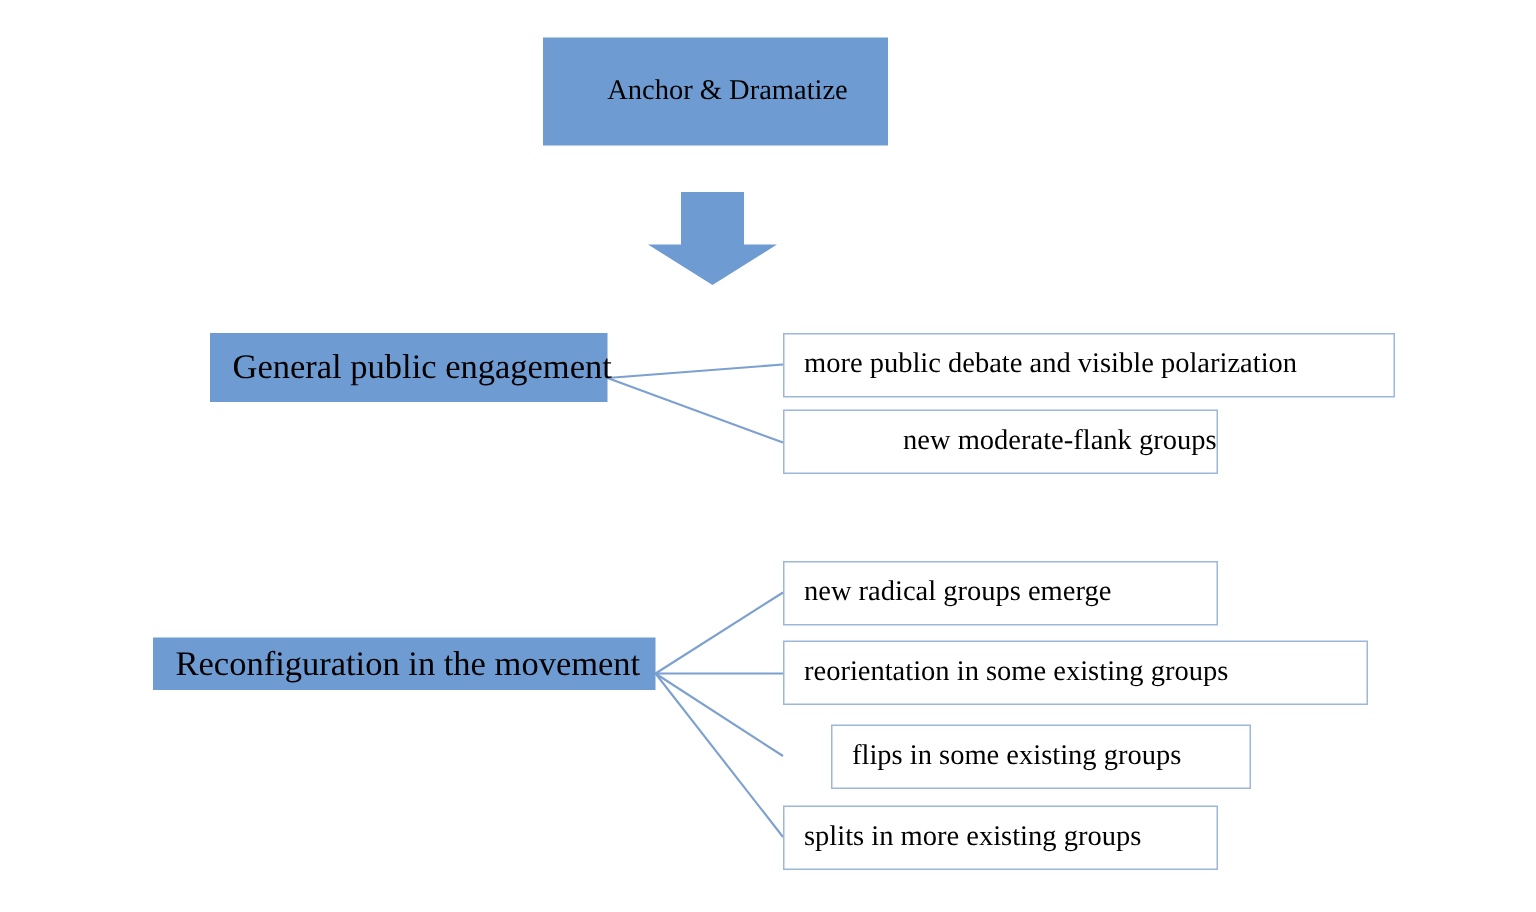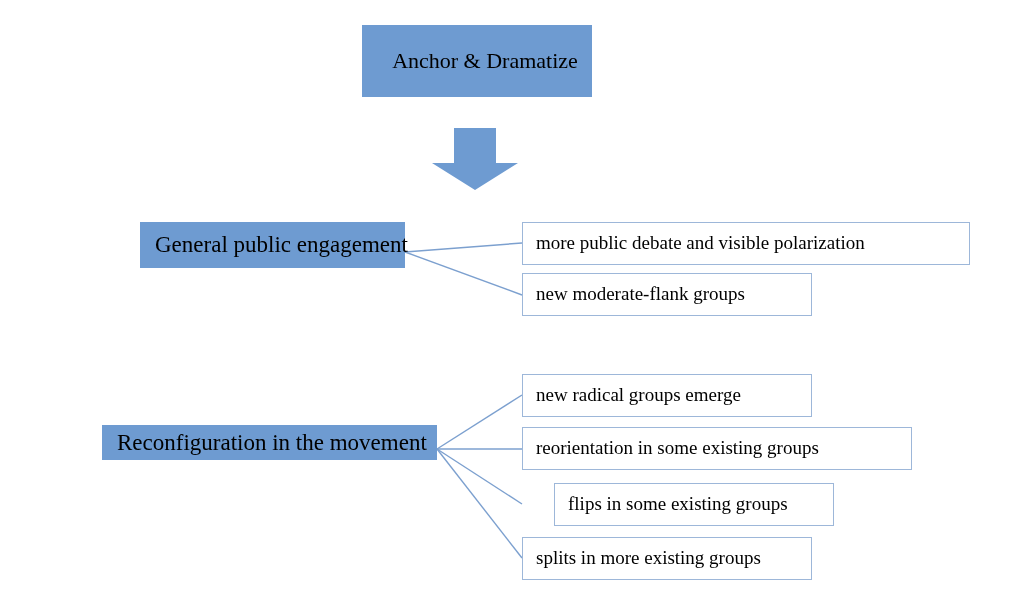--- a/index.html
+++ b/index.html
@@ -45,21 +45,21 @@
     padding-left: 15px;
     font-size: 23px;
   }
   .node-white .node-label {
     padding-left: 13px;
     font-size: 19px;
   }
   .title-node .node-label {
     padding-left: 16px;
     text-align: center;
-    font-size: 22px;
+    font-size: 19px;
   }
   svg.wires {
     position: absolute;
     left: 0;
     top: 0;
     width: 1024px;
     height: 608px;
     z-index: 1;
     pointer-events: none;
   }
@@ -94,24 +94,24 @@
   </svg>
 
   <div class="node node-blue title-node" style="left:362px; top:25px; width:230px; height:72px;">
     <span class="node-label">Anchor &amp; Dramatize</span>
   </div>
 
   <div class="node node-blue" style="left:140px; top:222px; width:265px; height:46px;">
     <span class="node-label">General public engagement</span>
   </div>
 
-  <div class="node node-white" style="left:522px; top:222px; width:448px; height:43px;">
+  <div class="node node-white" style="left:522px; top:222px; width:408px; height:43px;">
     <span class="node-label">more public debate and visible polarization</span>
   </div>
-  <div class="node node-white" style="left:522px; top:273px; width:290px; height:43px;">
+  <div class="node node-white" style="left:522px; top:273px; width:290px; height:43px;text-align:right;">
     <span class="node-label">new moderate-flank groups</span>
   </div>
 
   <div class="node node-blue" style="left:102px; top:425px; width:335px; height:35px;">
     <span class="node-label">Reconfiguration in the movement</span>
   </div>
 
   <div class="node node-white" style="left:522px; top:374px; width:290px; height:43px;align-items:center;">
     <span class="node-label">new radical groups emerge</span>
   </div>

